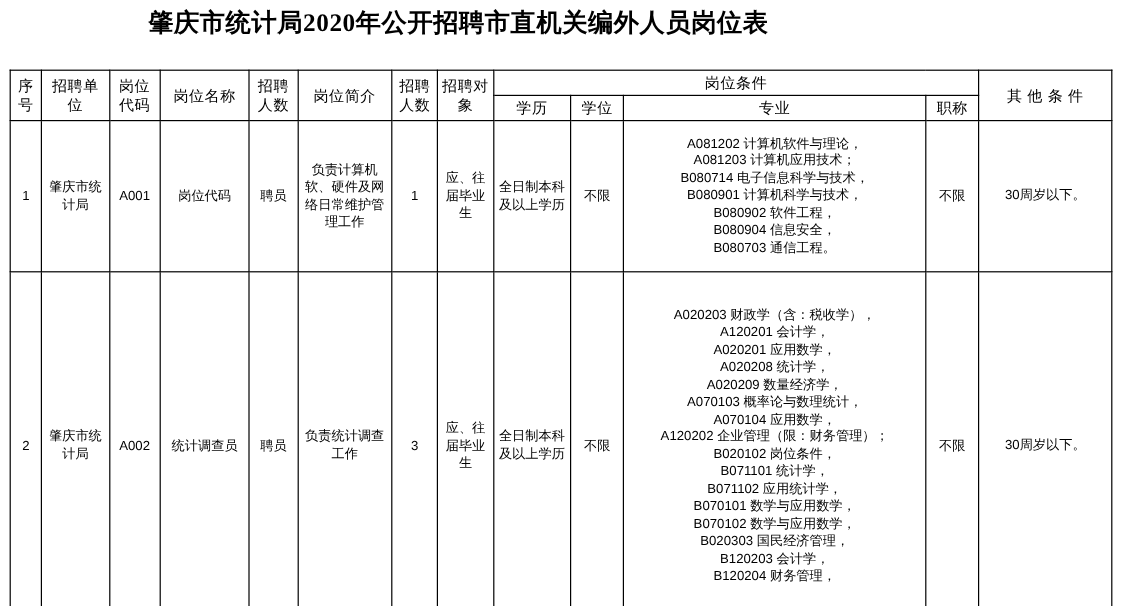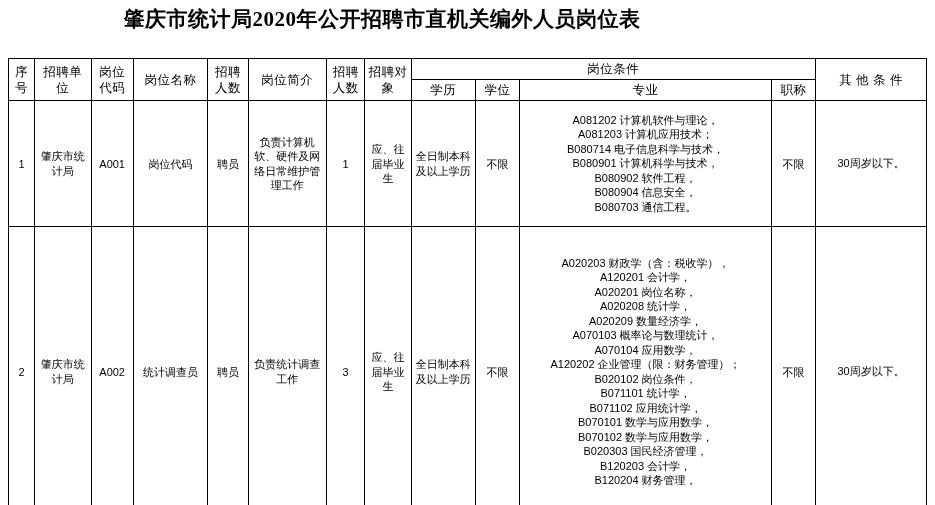--- a/index.html
+++ b/index.html
@@ -160,21 +160,21 @@
         <td class="cell-center">统计调查员</td>
         <td class="cell-center">聘员</td>
         <td class="cell-center tight">负责统计调查工作</td>
         <td class="cell-center">3</td>
         <td class="cell-center tight">应、往届毕业生</td>
         <td class="cell-center tight">全日制本科及以上学历</td>
         <td class="cell-center">不限</td>
         <td class="cell-left major-lines">
             <span>A020203 财政学（含：税收学），</span>
             <span>A120201 会计学，</span>
-            <span>A020201 岗位名称，</span>
+            <span>A020201 应用数学，</span>
             <span>A020208 统计学，</span>
             <span>A020209 数量经济学，</span>
             <span>A070103 概率论与数理统计，</span>
             <span>A070104 应用数学，</span>
             <span>A120202 企业管理（限：财务管理）；</span>
             <span>B020102 岗位条件，</span>
             <span>B071101 统计学，</span>
             <span>B071102 应用统计学，</span>
             <span>B070101 数学与应用数学，</span>
             <span>B070102 数学与应用数学，</span>

